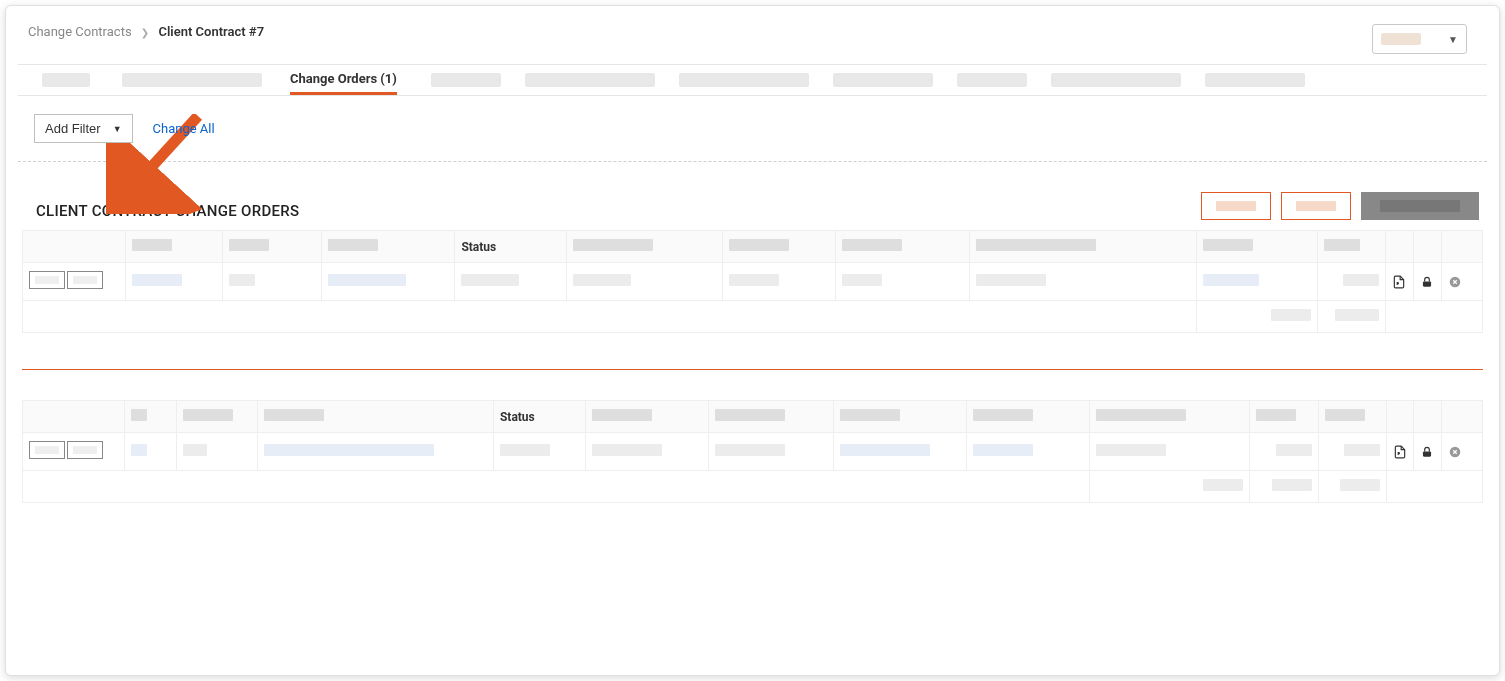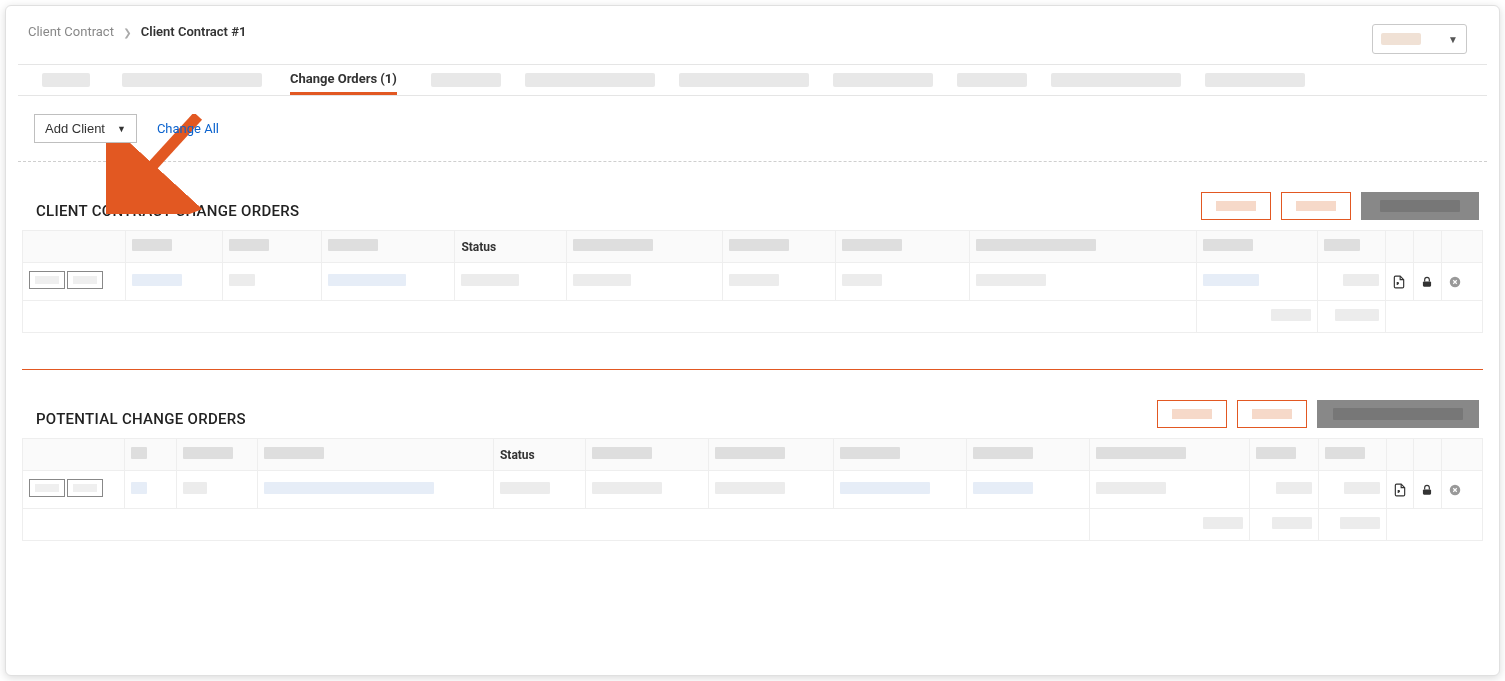--- a/index.html
+++ b/index.html
@@ -216,23 +216,23 @@
     <defs>
       <marker id="ah" markerWidth="14" markerHeight="14" refX="4" refY="6" orient="auto">
         <path d="M0,0 L12,6 L0,12 Z" fill="#e25822"></path>
       </marker>
     </defs>
     <path d="M92,2 L18,83" stroke="#e25822" stroke-width="11" fill="none" marker-end="url(#ah)"></path>
   </svg>
 
   <div class="header-row">
     <div class="breadcrumb">
-      <span>Client Contract</span>
+      <span>Change Contracts</span>
       <span class="sep">❯</span>
-      <span class="current">Client Contract #1</span>
+      <span class="current">Client Contract #7</span>
     </div>
     <div class="action-drop">
       <span class="ph"></span>
       <span class="caret">▼</span>
     </div>
   </div>
 
 
   <div class="tabs">
     <span class="tab-ph w1"></span>
@@ -242,21 +242,21 @@
     <span class="tab-ph w4"></span>
     <span class="tab-ph w5"></span>
     <span class="tab-ph w6"></span>
     <span class="tab-ph w7"></span>
     <span class="tab-ph w8"></span>
     <span class="tab-ph w9"></span>
   </div>
 
   <div class="filter-row">
     <button class="add-filter-btn">
-      <span>Add Client</span>
+      <span>Add Filter</span>
       <span class="caret">▼</span>
     </button>
     <span class="clear-all">Change All</span>
   </div>
 
   <div class="dashed-divider"></div>
 
   <div class="section">
     <div class="section-head">
       <div class="section-title">CLIENT CONTRACT CHANGE ORDERS</div>
@@ -347,34 +347,20 @@
           <td style="text-align:right"><span class="cell-ph gray" style="width:44px"></span></td>
           <td colspan="3"></td>
         </tr>
       </tbody>
     </table>
   </div>
 
   <hr class="hr-orange">
 
   <div class="section">
-    <div class="section-head">
-      <div class="section-title">POTENTIAL CHANGE ORDERS</div>
-      <div class="btn-group">
-        <div class="btn-outline">
-            <span class="ph"></span>
-          </div>
-        <div class="btn-outline">
-            <span class="ph"></span>
-          </div>
-        <div class="btn-solid w2">
-            <span class="ph"></span>
-          </div>
-      </div>
-    </div>
 
     <table class="table t2">
       <colgroup>
           <col class="c0">
           <col class="c1">
           <col class="c2">
           <col class="c3">
           <col class="c4">
           <col class="c5">
           <col class="c6">

